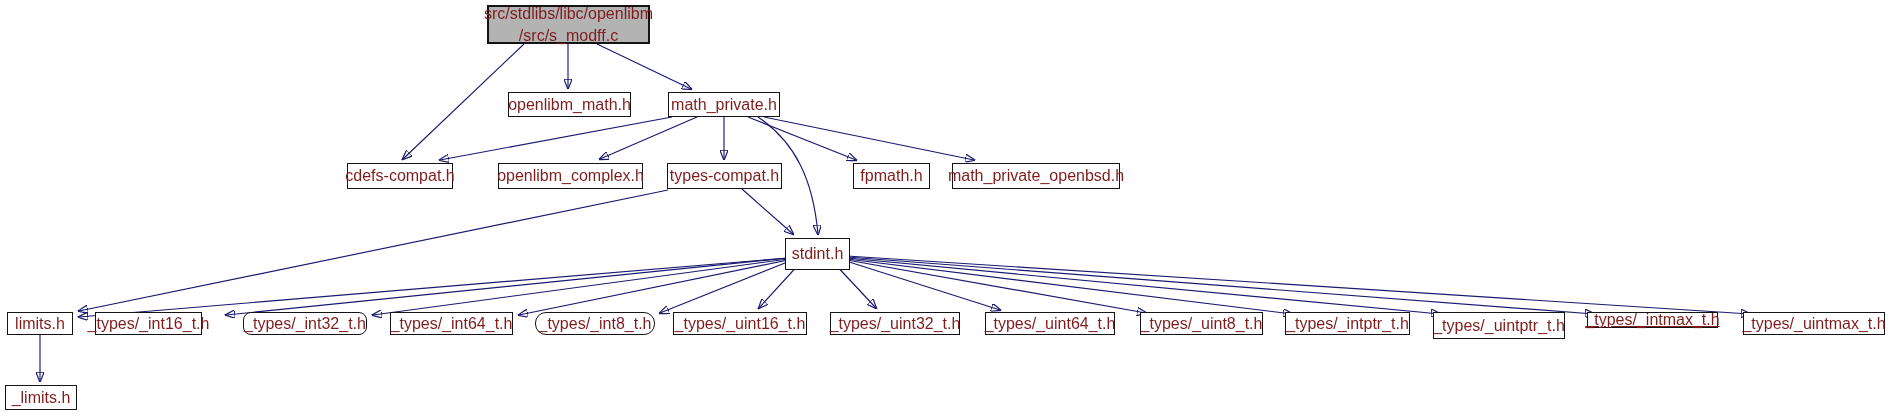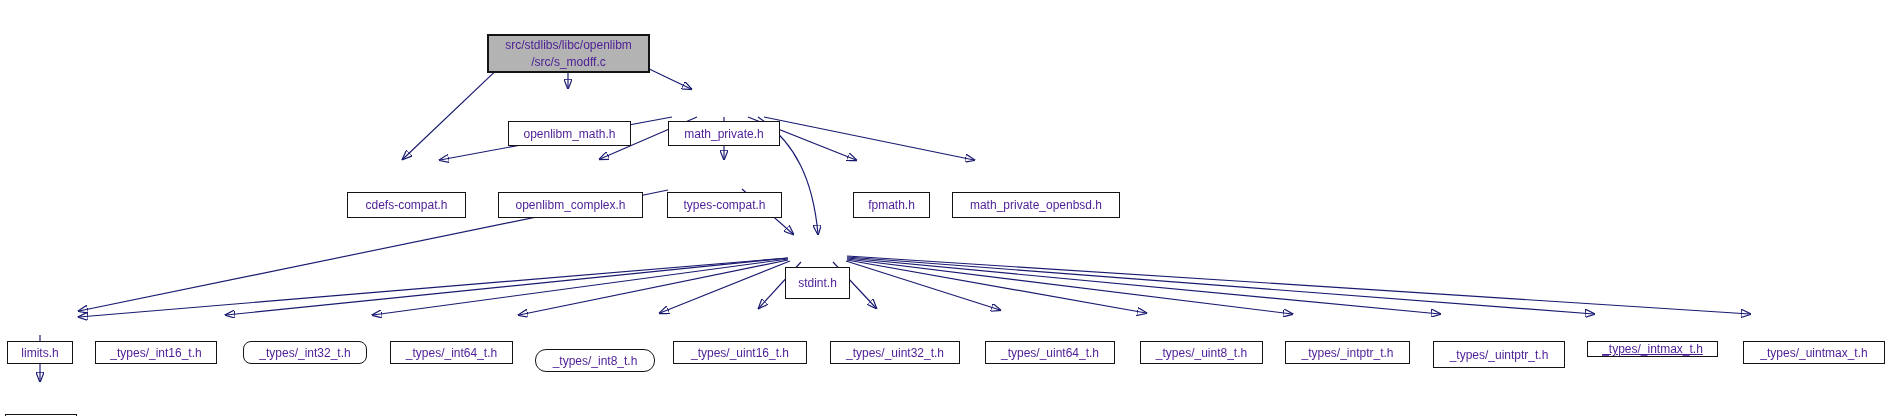--- a/index.html
+++ b/index.html
@@ -11,26 +11,25 @@
     overflow:hidden;
   }
   .edge-layer{position:absolute;left:0;top:0;width:1891px;height:416px;}
   .edge-layer path{fill:none;stroke:#191970;stroke-width:1.15;}
   .node{
     position:absolute;
     box-sizing:border-box;
     display:flex;align-items:center;justify-content:center;
     background:#ffffff;
     border:1px solid #141414;
-    color:#4c1d95;
-    font-size:12px;
+    color:#7f1d1d;
+    font-size:16px;
     white-space:nowrap;
     cursor:pointer;
     z-index:2;
-    margin-top:29px;
   }
   .node.root{
     background:#b3b3b3;
     border:2px solid #141414;
     white-space:pre-line;
     text-align:center;
     line-height:1.35;
   }
 </style>
 </head>
@@ -69,31 +68,31 @@
         <path d="M847,257 L1594,314" marker-end="url(#arrow)"></path>
         <path d="M847,256 L1750,314" marker-end="url(#arrow)"></path>
         <path d="M40,335 L40,381" marker-end="url(#arrow)"></path>
       </g>
   </svg>
   <div id="nodes">
       <div class="node root" style="left: 487px; top: 5px; width: 163px; height: 39px;">src/stdlibs/libc/openlibm
 /src/s_modff.c</div>
       <div class="node" style="left: 508px; top: 92px; width: 123px; height: 25px;">openlibm_math.h</div>
       <div class="node" style="left: 668px; top: 92px; width: 112px; height: 25px;">math_private.h</div>
-      <div class="node" style="left: 347px; top: 163px; width: 119px; height: 26px;">cdefs-compat.h</div>
+      <div class="node" style="left: 347px; top: 163px; width: 106px; height: 26px;">cdefs-compat.h</div>
       <div class="node" style="left: 498px; top: 163px; width: 145px; height: 26px;">openlibm_complex.h</div>
       <div class="node" style="left: 667px; top: 163px; width: 115px; height: 26px;">types-compat.h</div>
       <div class="node" style="left: 853px; top: 163px; width: 77px; height: 26px;">fpmath.h</div>
       <div class="node" style="left: 952px; top: 163px; width: 168px; height: 26px;">math_private_openbsd.h</div>
       <div class="node" style="left: 785px; top: 238px; width: 65px; height: 32px;">stdint.h</div>
       <div class="node" style="left: 7px; top: 312px; width: 66px; height: 23px;">limits.h</div>
-      <div class="node" style="left: 95px; top: 312px; width: 122px; height: 23px;">_types/_int16_t.h</div>
+      <div class="node" style="left: 95px; top: 312px; width: 107px; height: 23px;">_types/_int16_t.h</div>
       <div class="node" style="left: 243px; top: 312px; width: 124px; height: 23px; border-radius: 8px;">_types/_int32_t.h</div>
       <div class="node" style="left: 390px; top: 312px; width: 123px; height: 23px;">_types/_int64_t.h</div>
-      <div class="node" style="left: 535px; top: 320px; width: 120px; height: 23px; border-radius: 11px;">_types/_int8_t.h</div>
+      <div class="node" style="left: 535px; top: 312px; width: 120px; height: 23px; border-radius: 11px;">_types/_int8_t.h</div>
       <div class="node" style="left: 673px; top: 312px; width: 134px; height: 23px;">_types/_uint16_t.h</div>
       <div class="node" style="left: 830px; top: 312px; width: 130px; height: 23px;">_types/_uint32_t.h</div>
       <div class="node" style="left: 985px; top: 312px; width: 130px; height: 23px;">_types/_uint64_t.h</div>
       <div class="node" style="left: 1140px; top: 312px; width: 123px; height: 23px;">_types/_uint8_t.h</div>
       <div class="node" style="left: 1285px; top: 312px; width: 125px; height: 23px;">_types/_intptr_t.h</div>
       <div class="node" style="left: 1433px; top: 312px; width: 132px; height: 27px;">_types/_uintptr_t.h</div>
       <div class="node" style="left: 1587px; top: 312px; width: 131px; height: 16px; text-decoration: underline;">_types/_intmax_t.h</div>
       <div class="node" style="left: 1743px; top: 312px; width: 142px; height: 23px;">_types/_uintmax_t.h</div>
       <div class="node" style="left: 5px; top: 385px; width: 72px; height: 25px;">_limits.h</div>
     </div>

